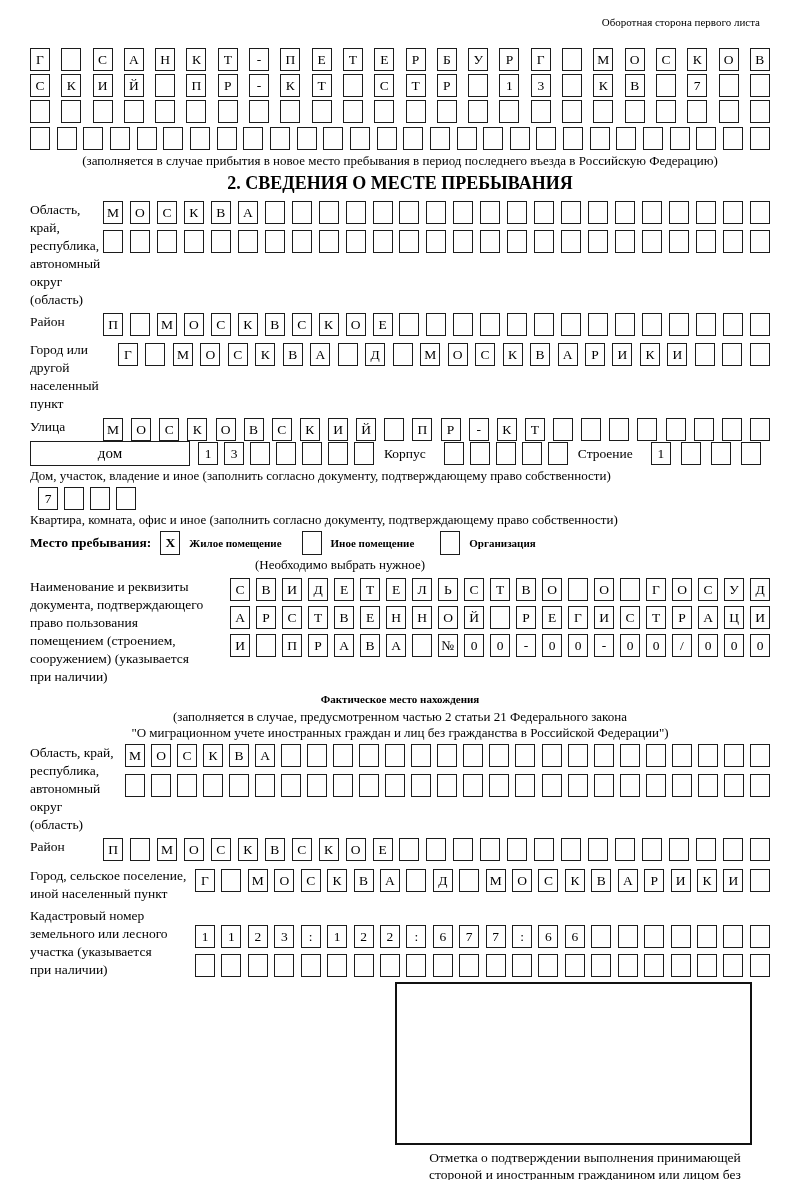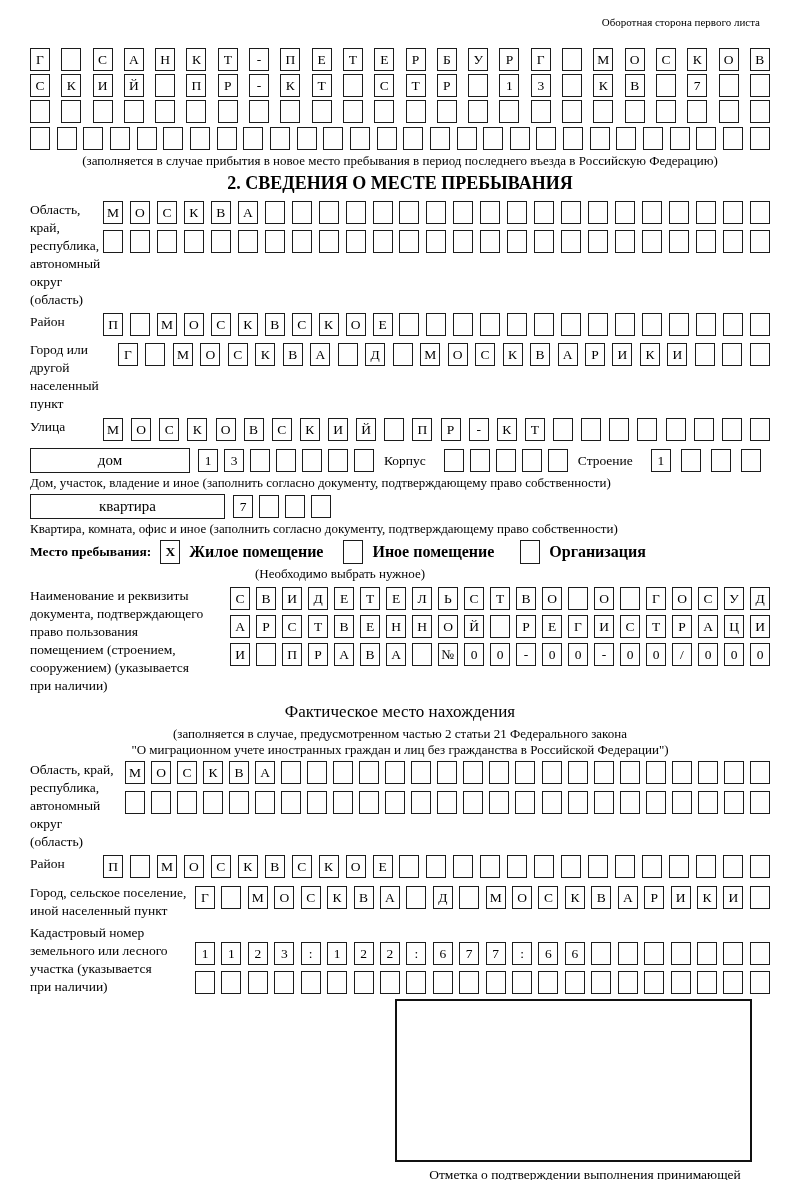--- a/index.html
+++ b/index.html
@@ -16,34 +16,34 @@
   .cellrow{display:flex;justify-content:space-between;margin-bottom:3px;}
   .cellrow:last-child{margin-bottom:0;}
   .cell{
     width:20px;height:23px;box-sizing:border-box;border:1.8px solid #1c1c1c;flex:none;
     display:flex;align-items:center;justify-content:center;font-size:13.5px;background:#fff;
   }
   .fullrow{margin:0 0 3px 0;}
   .note{font-size:13px;line-height:16px;margin:1px 0 3px 0;}
   .center{text-align:center;white-space:pre-line;}
   .sec-title{text-align:center;font-weight:bold;font-size:18px;margin:4px 0 7px 0;}
-  .sub-title{text-align:center;font-weight:normal;font-size:17px;margin:7px 0 4px 0;}
+  .sub-title{text-align:center;font-weight:bold;font-size:11px;margin:7px 0 4px 0;}
   .inline-row{display:flex;align-items:center;margin-bottom:2px;}
   .wide-box{height:25px;box-sizing:border-box;border:1.8px solid #1c1c1c;flex:none;
     display:flex;align-items:center;justify-content:center;font-size:15px;}
   .bw160{width:160px}.bw195{width:195px}
   .cellgroup{display:flex;gap:6px;margin-left:8px;flex:none;}
   .cellgroup.wide-gap{gap:10px;}
   .inline-label{font-size:13.5px;margin:0 10px;flex:none;}
   .stay{margin-top:3px;font-weight:bold;}
   .stay .flabel-inline{font-size:13.5px;flex:none;}
   .checkbox{width:20px;height:24px;box-sizing:border-box;border:1.8px solid #1c1c1c;flex:none;
     display:flex;align-items:center;justify-content:center;font-size:13.5px;margin:0 9px;}
   .ml18{margin-left:20px;}.ml24{margin-left:26px;}
-  .opt-label{font-size:16px;flex:none;}
+  .opt-label{font-size:11px;flex:none;}
   .stay-note{width:620px;text-align:center;font-size:13px;margin:1px 0 5px 0;}
   .doc-rows .cellrow{margin-bottom:5px;}
   .stamp-box{width:357px;height:163px;border:2px solid #111;box-sizing:border-box;margin:3px 0 0 365px;}
   .stamp-caption{width:430px;margin:4px 0 0 340px;text-align:center;font-size:13.5px;line-height:17px;white-space:pre-line;}
 </style>
 </head>
 <body>
 
 <div class="header-note">Оборотная сторона первого листа</div>
 
@@ -285,21 +285,21 @@
         <span class="cell">И</span>
         <span class="cell">К</span>
         <span class="cell">И</span>
         <span class="cell"></span>
         <span class="cell"></span>
         <span class="cell"></span>
       </div>
     </div>
 </div>
 
-<div class="field" style="margin-bottom:7px">
+<div class="field" style="margin-bottom:0">
   <div class="flabel w73">Улица</div>
   <div class="rows">
       <div class="cellrow">
         <span class="cell">М</span>
         <span class="cell">О</span>
         <span class="cell">С</span>
         <span class="cell">К</span>
         <span class="cell">О</span>
         <span class="cell">В</span>
         <span class="cell">С</span>
@@ -347,21 +347,20 @@
   <div class="cellgroup wide-gap">
       <span class="cell">1</span>
       <span class="cell"></span>
       <span class="cell"></span>
       <span class="cell"></span>
     </div>
 </div>
 <div class="note">Дом, участок, владение и иное (заполнить согласно документу, подтверждающему право собственности)</div>
 
 <div class="inline-row">
-  <div class="wide-box bw195">квартира</div>
   <div class="cellgroup">
       <span class="cell">7</span>
       <span class="cell"></span>
       <span class="cell"></span>
       <span class="cell"></span>
     </div>
 </div>
 <div class="note">Квартира, комната, офис и иное (заполнить согласно документу, подтверждающему право собственности)</div>
 
 <div class="inline-row stay">

